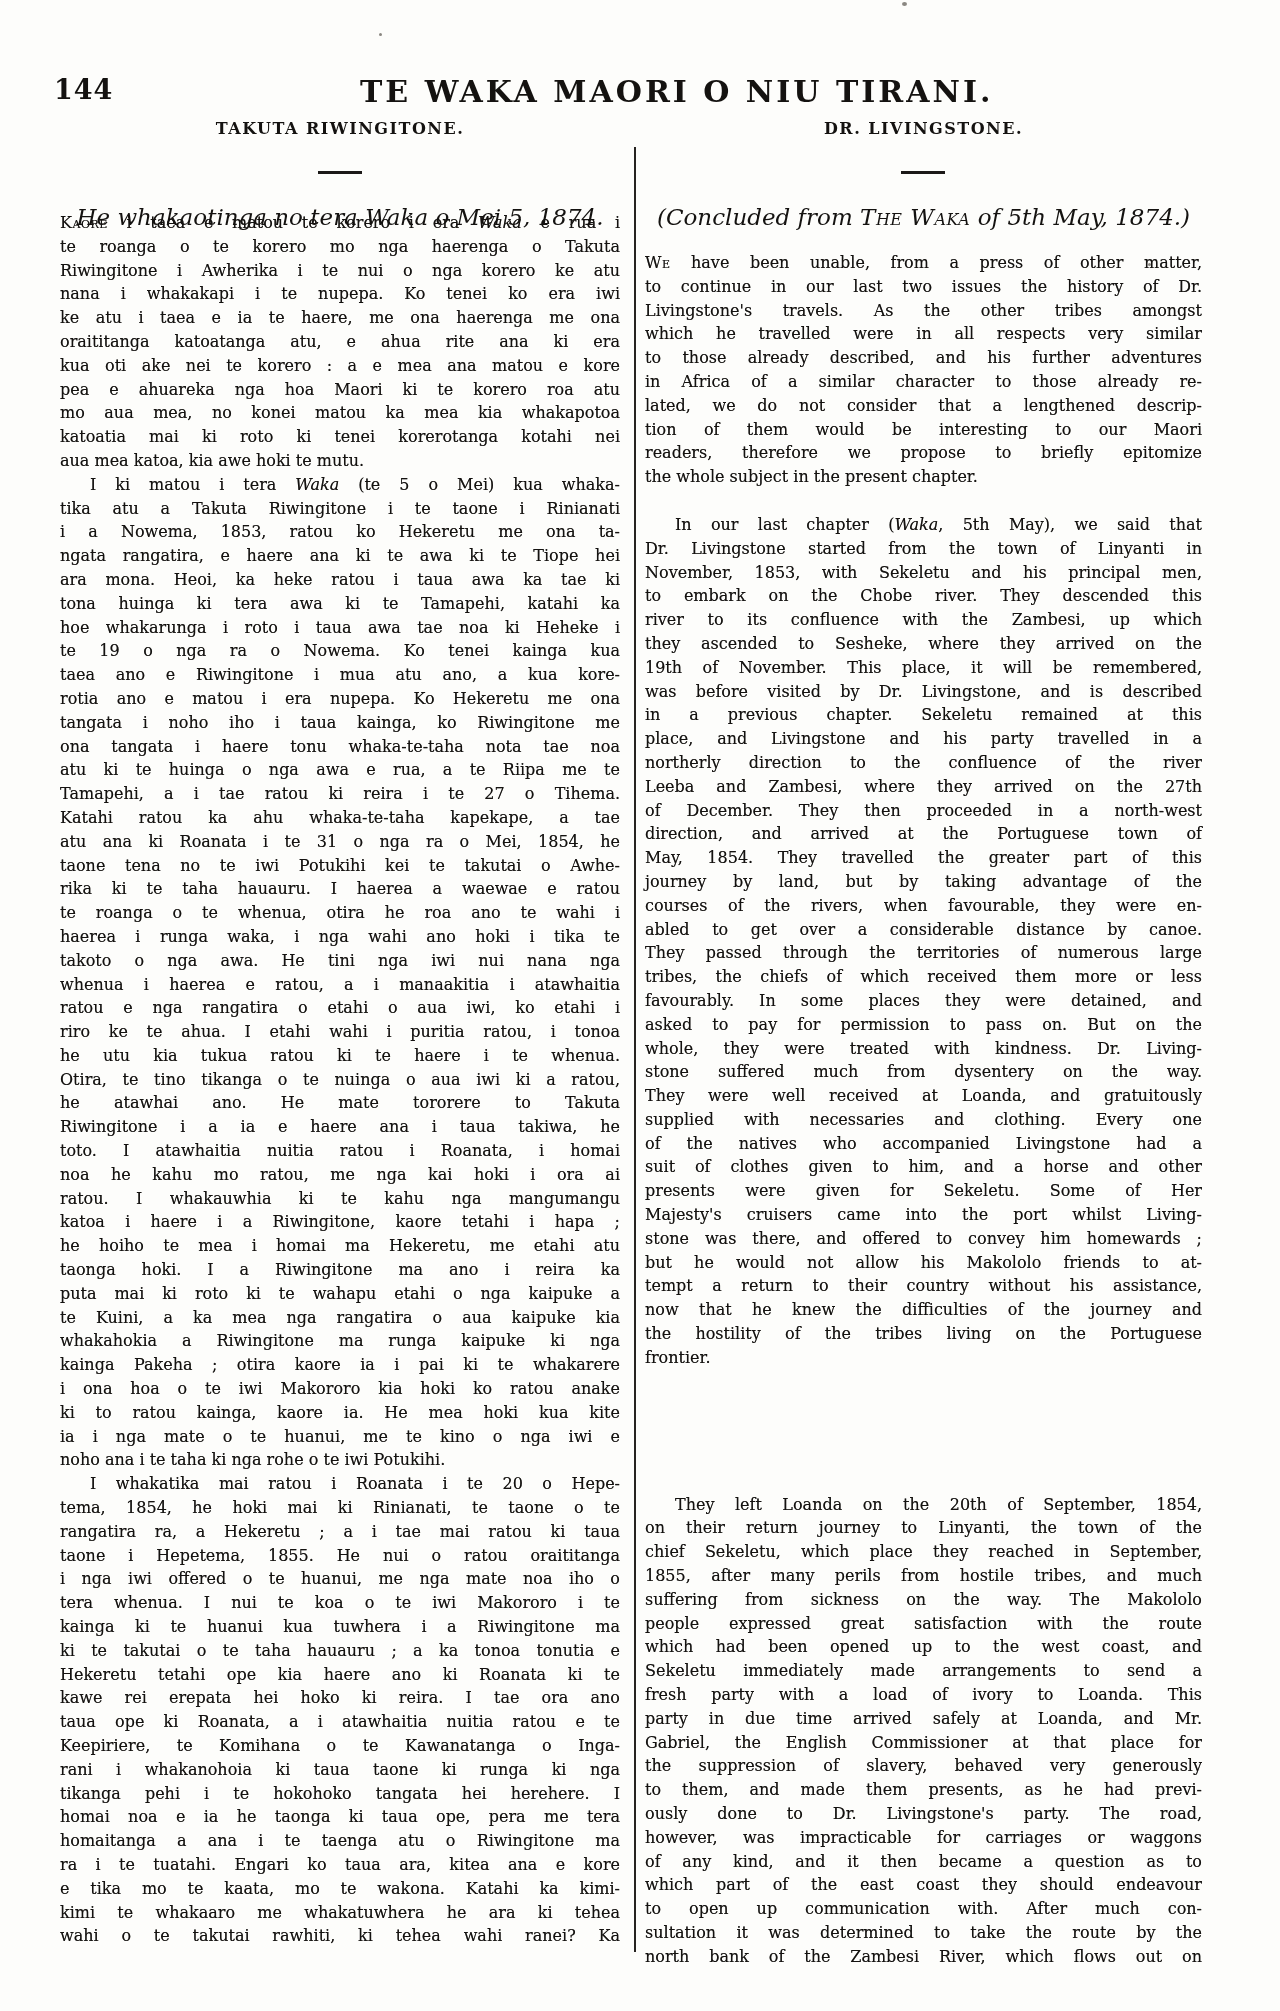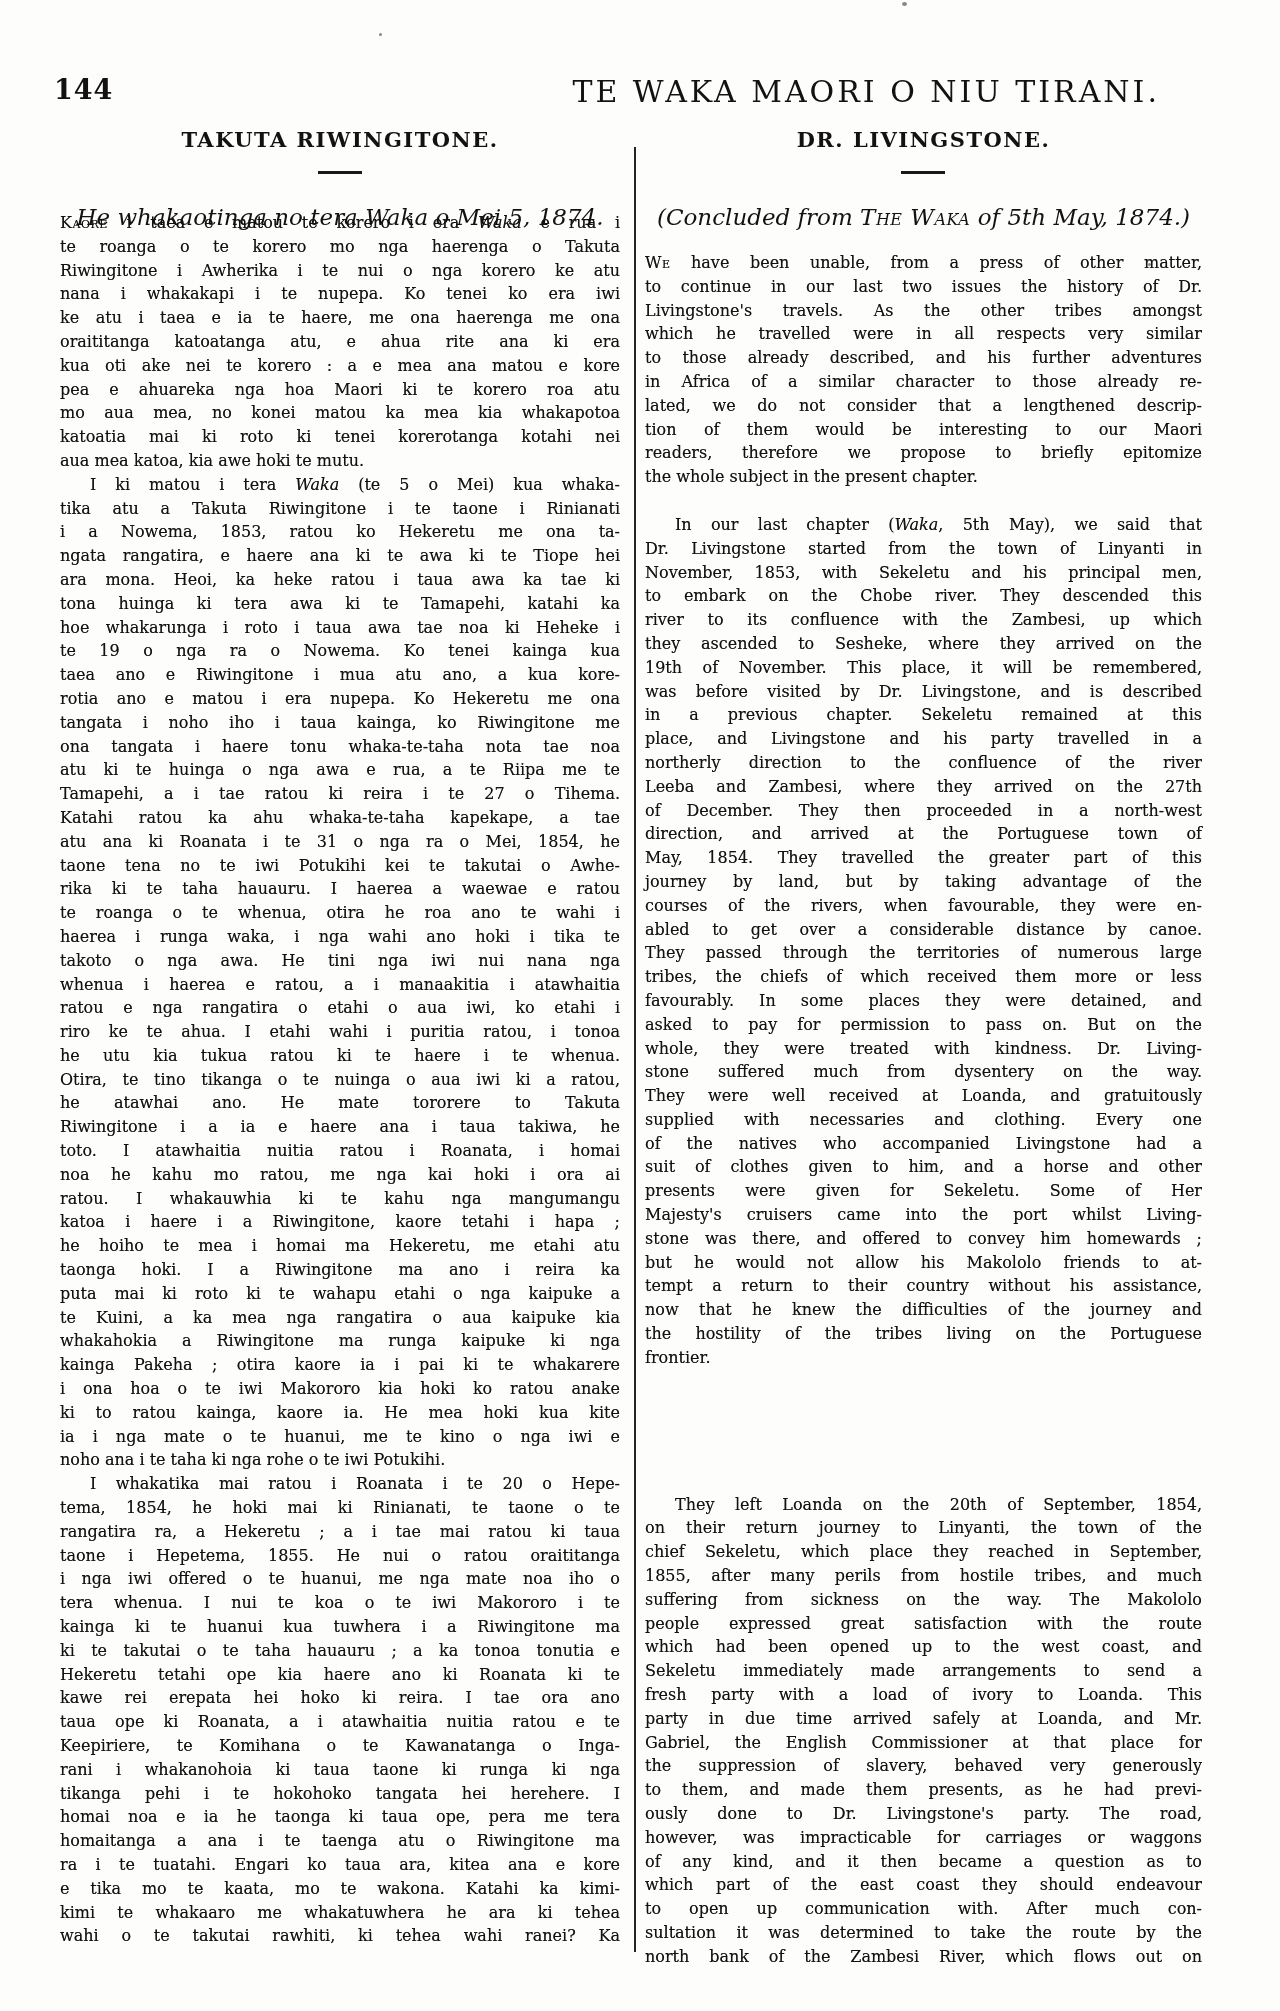--- a/index.html
+++ b/index.html
@@ -16,31 +16,31 @@
   .page-number{
     position:absolute;
     left:54px; top:74px;
     font-size:27px;
     font-weight:bold;
     letter-spacing:1px;
   }
   .masthead{
     position:absolute;
     left:360px; top:74px; width:800px;
-    text-align:right;
+    text-align:left;
     font-size:30px;
-    font-weight:normal;
+    font-weight:bold;
     letter-spacing:3px;
     white-space:nowrap;
   }
   .col-heading{
     position:absolute;
-    top:127px;
+    top:119px;
     text-align:center;
-    font-size:21px;
+    font-size:16px;
     font-weight:bold;
     letter-spacing:1.5px;
   }
   .col-heading.left{ left:60px; width:560px; }
   .col-heading.right{ left:645px; width:557px;text-align:center; }
   .heading-rule{
     position:absolute;
     top:171px;
     width:44px; height:3px;
     background:#1b1917;

